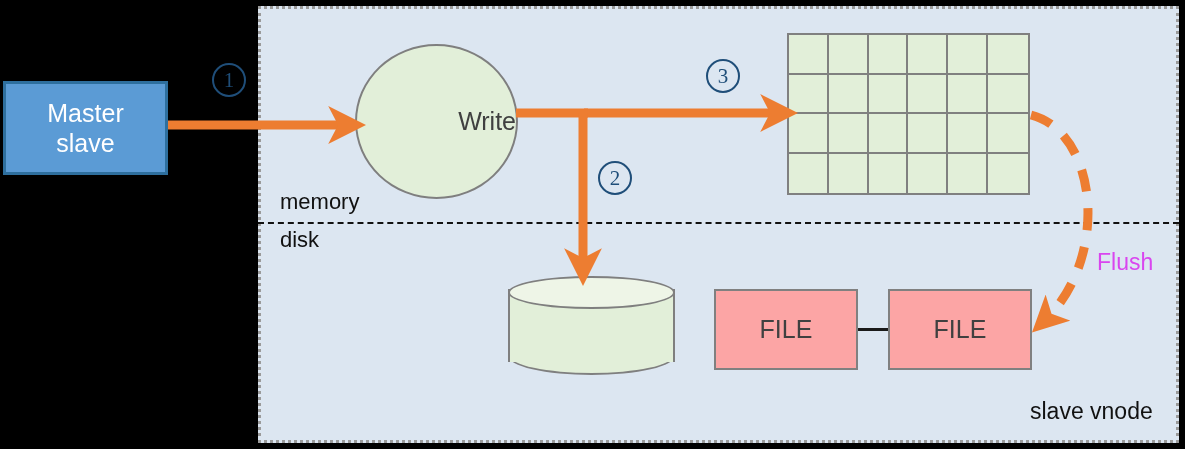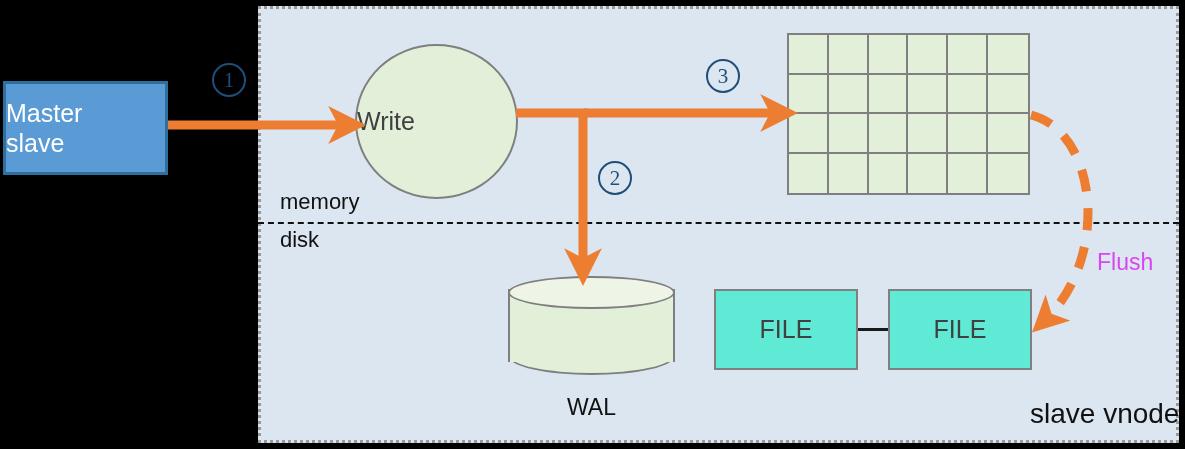--- a/index.html
+++ b/index.html
@@ -33,41 +33,41 @@
     position: absolute;
     left: 3px;
     top: 81px;
     width: 165px;
     height: 94px;
     background: #5b9bd5;
     border: 3px solid #2e6f9e;
     box-sizing: border-box;
     display: flex;
     flex-direction: column;
-    align-items: flex-start;
+    align-items: center;
     justify-content: center;
     color: #ffffff;
     font-size: 25px;
     line-height: 1.22;
   }
 
   
   #write-circle {
     position: absolute;
     left: 355px;
     top: 44px;
     width: 163px;
     height: 155px;
     background: #e2efd9;
     border: 2.5px solid #7f7f7f;
     border-radius: 50%;
     box-sizing: border-box;
     display: flex;
     align-items: center;
-    justify-content: flex-start;
+    justify-content: flex-end;
     color: #404040;
     font-size: 25px;
   }
 
   
   #mem-disk-line {
     position: absolute;
     left: 258px;
     top: 222px;
     width: 921px;
@@ -161,21 +161,21 @@
     font-size: 23px;
     color: #111111;
   }
 
   
   .file-box {
     position: absolute;
     top: 289px;
     width: 144px;
     height: 81px;
-    background: #5eead4;
+    background: #fca5a5;
     border: 2.5px solid #808080;
     box-sizing: border-box;
     display: flex;
     align-items: center;
     justify-content: center;
     font-size: 25px;
     color: #404040;
   }
   #file-box-1 { left: 714px; }
   #file-box-2 { left: 888px; }
@@ -186,21 +186,21 @@
     width: 30px;
     height: 0;
     border-top: 3px solid #1a1a1a;
   }
 
   
   #slave-vnode-label {
     position: absolute;
     left: 1030px;
     top: 398px;
-    font-size: 28px;
+    font-size: 23px;
     color: #111111;
     white-space: nowrap;
   }
   #flush-label {
     position: absolute;
     left: 1097px;
     top: 249px;
     font-size: 23px;
     color: #d946ef;
     white-space: nowrap;
@@ -283,21 +283,20 @@
     <div class="cell lastrow"></div>
     <div class="cell lastrow lastcol"></div>
   </div>
 
   <div id="wal-wrap">
     <div id="wal-bottom"></div>
     <div id="wal-body"></div>
     <div id="wal-body-mask"></div>
     <div id="wal-top"></div>
   </div>
-  <div id="wal-label">WAL</div>
 
   <div class="file-box" id="file-box-1">
     <span>FILE</span>
   </div>
   <div id="file-connector"></div>
   <div class="file-box" id="file-box-2">
     <span>FILE</span>
   </div>
 
   <svg id="arrow-layer" viewBox="0 0 1185 449">

